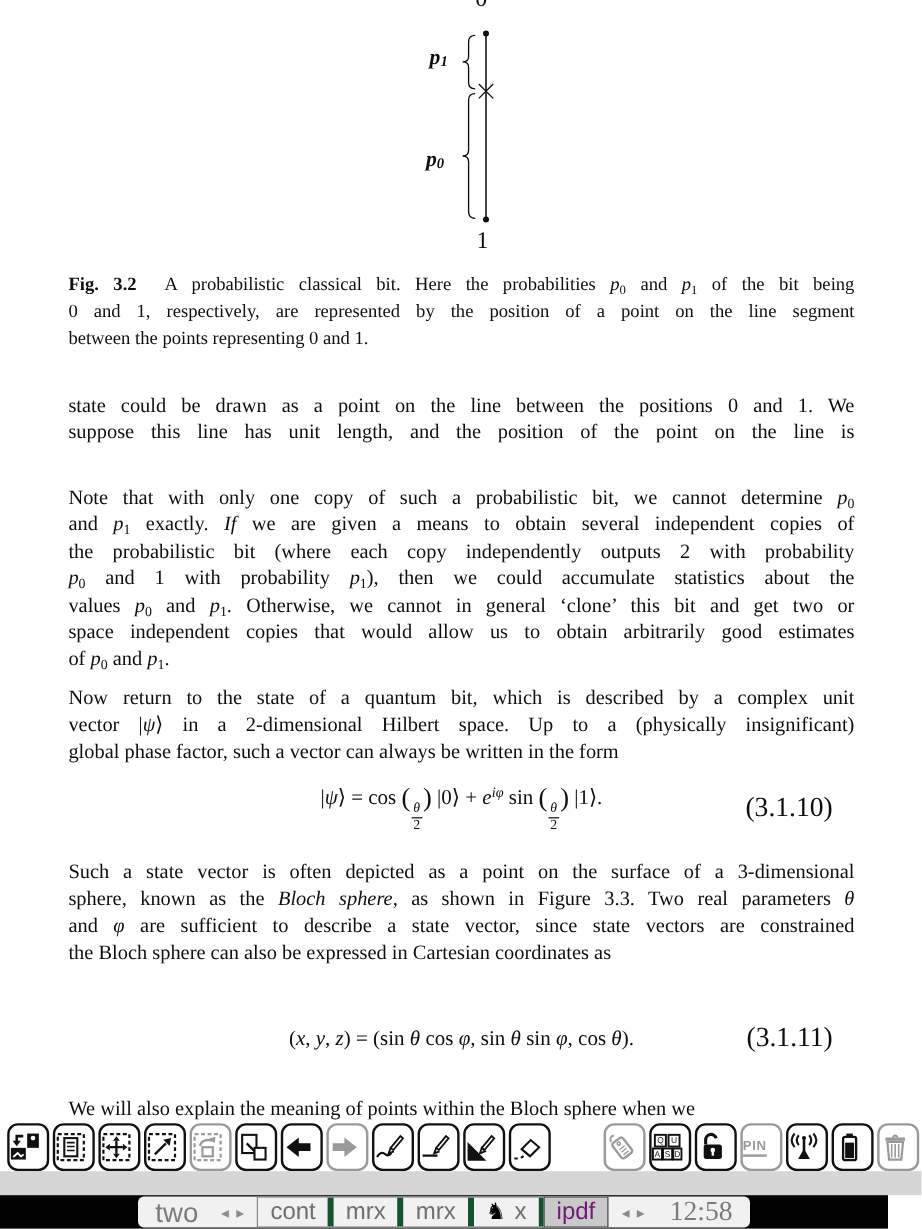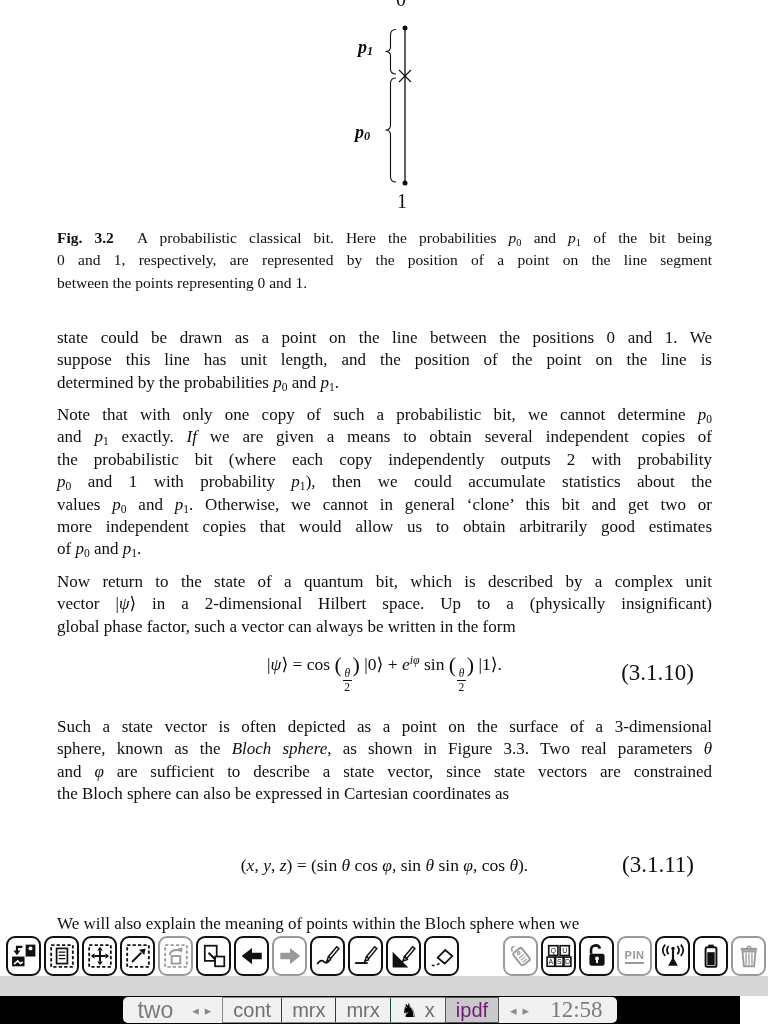--- a/index.html
+++ b/index.html
@@ -23,36 +23,36 @@
   
   .figlabel{position:absolute;font-style:italic;font-weight:bold;font-size:18px;line-height:1;}
   .fignum{position:absolute;font-size:20px;line-height:1;}
   
   .toolrow{position:absolute;top:936px;left:0;width:768px;height:40px;display:flex;
            justify-content:space-between;align-items:center;}
   .tgroup{display:flex;gap:3px;}
   .tgroup.left{padding-left:6px;}
   .tgroup.right{padding-right:2px;}
   .tbtn{width:35px;height:40px;box-sizing:border-box;border:2.6px solid #111;border-radius:9px;
-        background:#fff;display:flex;align-items:center;justify-content:center;padding:0;}
+        background:#fff;display:flex;align-items:center;padding:0;}
   .tbtn svg{display:block;}
   .tbtn.dis{border-color:#9a9a9a;}
   .pinlab{font-family:"Liberation Sans",sans-serif;font-size:11px;font-weight:bold;color:#9a9a9a;
           border-bottom:2.2px solid #9a9a9a;padding-bottom:1px;letter-spacing:0.5px;}
   
   .greystrip{position:absolute;top:976px;left:0;width:768px;height:20px;background:#d6d6d6;}
   .blackbar{position:absolute;top:996px;left:0;width:740px;height:28px;background:#000;
             display:flex;justify-content:center;font-family:"Liberation Sans",sans-serif;}
   .pill{margin-top:1px;height:26px;background:#f1f1f1;border-radius:5px;display:flex;
         align-items:center;padding:0 14px;color:#7b7b7b;}
   .tb-app{font-size:23px;margin-right:16px;}
   .arr{font-size:13px;color:#8a8a8a;margin:0 3px;}
   .wingroup{display:flex;border:1px solid #8a8a8a;margin:0 8px;height:24px;align-items:stretch;}
   .wcell{display:flex;align-items:center;padding:0 10px;font-size:20px;color:#6f6f6f;
-         border-right:1px solid #14532d;}
+         border-right:5px solid #14532d;}
   .wcell:last-child{border-right:none;}
   .wcell.active{background:#c9c9c9;border:1px solid #555;color:#701a75;margin:-1px;}
   .knight{font-size:19px;color:#000;margin-right:7px;}
   .tb-clock{font-size:23px;margin-left:18px;font-family:Liberation Serif, serif;}
 </style>
 </head>
 <body>
 
 <div id="screen">
 
@@ -73,29 +73,28 @@
 
   <div class="block cap" style="top:227px;">
       <div class="tline"><b>Fig. 3.2</b>&nbsp; A probabilistic classical bit. Here the probabilities <i>p</i><sub>0</sub> and <i>p</i><sub>1</sub> of the bit being</div>
       <div class="tline">0 and 1, respectively, are represented by the position of a point on the line segment</div>
       <div class="tline last">between the points representing 0 and 1.</div>
     </div>
 
   <div class="block" style="top:327px;">
       <div class="tline">state could be drawn as a point on the line between the positions 0 and 1. We</div>
       <div class="tline">suppose this line has unit length, and the position of the point on the line is</div>
-      <div class="tline last">determined by the probabilities <i>p</i><sub>0</sub> and <i>p</i><sub>1</sub>.</div>
     </div>
   <div class="block" style="top:404px;">
       <div class="tline">Note that with only one copy of such a probabilistic bit, we cannot determine <i>p</i><sub>0</sub></div>
       <div class="tline">and <i>p</i><sub>1</sub> exactly. <i>If</i> we are given a means to obtain several independent copies of</div>
       <div class="tline">the probabilistic bit (where each copy independently outputs 2 with probability</div>
       <div class="tline"><i>p</i><sub>0</sub> and 1 with probability <i>p</i><sub>1</sub>), then we could accumulate statistics about the</div>
       <div class="tline">values <i>p</i><sub>0</sub> and <i>p</i><sub>1</sub>. Otherwise, we cannot in general ‘clone’ this bit and get two or</div>
-      <div class="tline">more independent copies that would allow us to obtain arbitrarily good estimates</div>
+      <div class="tline">space independent copies that would allow us to obtain arbitrarily good estimates</div>
       <div class="tline last">of <i>p</i><sub>0</sub> and <i>p</i><sub>1</sub>.</div>
     </div>
   <div class="block" style="top:571px;">
       <div class="tline">Now return to the state of a quantum bit, which is described by a complex unit</div>
       <div class="tline">vector |<i>ψ</i>⟩ in a 2-dimensional Hilbert space. Up to a (physically insignificant)</div>
       <div class="tline last">global phase factor, such a vector can always be written in the form</div>
     </div>
 
   <div class="eq" style="top:655px;height:36px;">
     <span>|<i>ψ</i>⟩ = cos <span class="bp">(</span><span class="fr">

